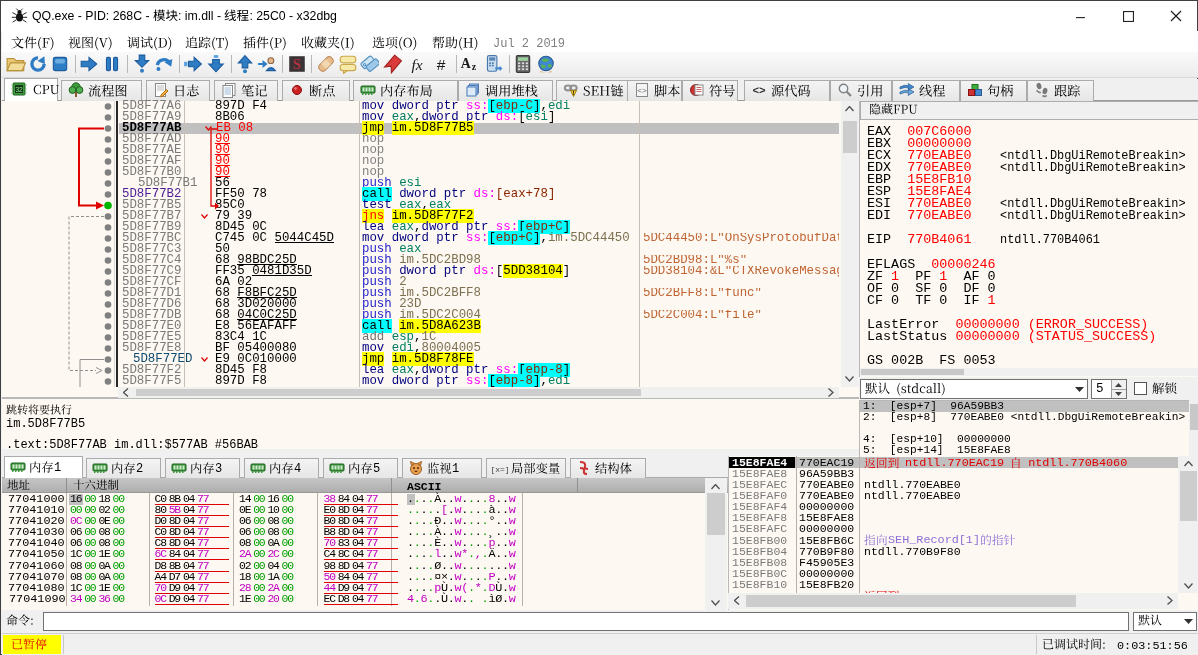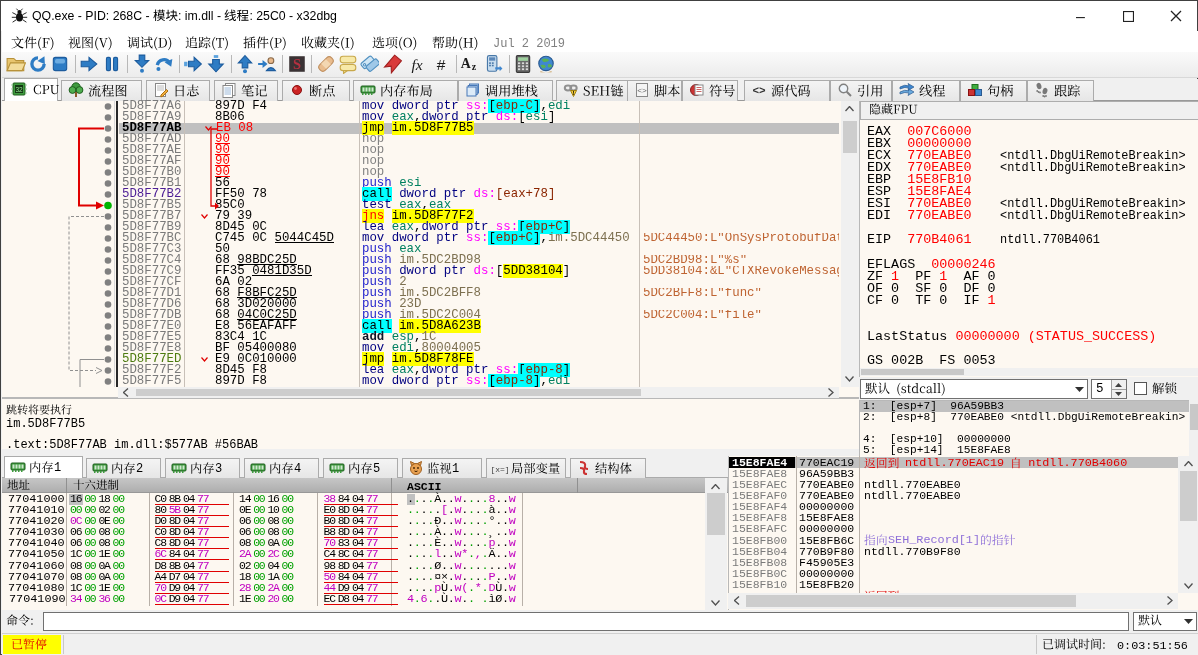--- a/index.html
+++ b/index.html
@@ -516,21 +516,21 @@
     <div style="position:absolute;left:361px;top:133.0px;font:12.4px 'Liberation Mono',monospace;line-height:11px;white-space:pre"><span style="color:#808080;">nop</span></div>
     <div style="position:absolute;left:121px;top:144px;font:12.4px 'Liberation Mono',monospace;line-height:11px;color:#7a7a7a;white-space:pre">5D8F77AE</div>
     <div style="position:absolute;left:214px;top:144.0px;font:12.4px 'Liberation Mono',monospace;line-height:11px;white-space:pre"><span style="color:#ff0000;display:inline-block;height:10px;border-bottom:1px solid #ff0000;">90</span></div>
     <div style="position:absolute;left:361px;top:144.0px;font:12.4px 'Liberation Mono',monospace;line-height:11px;white-space:pre"><span style="color:#808080;">nop</span></div>
     <div style="position:absolute;left:121px;top:155px;font:12.4px 'Liberation Mono',monospace;line-height:11px;color:#7a7a7a;white-space:pre">5D8F77AF</div>
     <div style="position:absolute;left:214px;top:155.0px;font:12.4px 'Liberation Mono',monospace;line-height:11px;white-space:pre"><span style="color:#ff0000;display:inline-block;height:10px;border-bottom:1px solid #ff0000;">90</span></div>
     <div style="position:absolute;left:361px;top:155.0px;font:12.4px 'Liberation Mono',monospace;line-height:11px;white-space:pre"><span style="color:#808080;">nop</span></div>
     <div style="position:absolute;left:121px;top:166px;font:12.4px 'Liberation Mono',monospace;line-height:11px;color:#7a7a7a;white-space:pre">5D8F77B0</div>
     <div style="position:absolute;left:214px;top:166.0px;font:12.4px 'Liberation Mono',monospace;line-height:11px;white-space:pre"><span style="color:#ff0000;display:inline-block;height:10px;border-bottom:1px solid #ff0000;">90</span></div>
     <div style="position:absolute;left:361px;top:166.0px;font:12.4px 'Liberation Mono',monospace;line-height:11px;white-space:pre"><span style="color:#808080;">nop</span></div>
-    <div style="position:absolute;left:121px;top:177px;font:12.4px 'Liberation Mono',monospace;line-height:11px;color:#7a7a7a;white-space:pre">5D8F77B1</div>
+    <div style="position:absolute;left:137px;top:177px;font:12.4px 'Liberation Mono',monospace;line-height:11px;color:#7a7a7a;white-space:pre">5D8F77B1</div>
     <div style="position:absolute;left:214px;top:177.0px;font:12.4px 'Liberation Mono',monospace;line-height:11px;white-space:pre"><span style="color:#000;">56</span></div>
     <div style="position:absolute;left:361px;top:177.0px;font:12.4px 'Liberation Mono',monospace;line-height:11px;white-space:pre"><span style="color:#2222cc;">push </span><span style="color:#008060;">esi</span></div>
     <div style="position:absolute;left:121px;top:188px;font:12.4px 'Liberation Mono',monospace;line-height:11px;color:#4c1d95;white-space:pre">5D8F77B2</div>
     <div style="position:absolute;left:214px;top:188.0px;font:12.4px 'Liberation Mono',monospace;line-height:11px;white-space:pre"><span style="color:#000;">FF50 78</span></div>
     <div style="position:absolute;left:361px;top:188.0px;font:12.4px 'Liberation Mono',monospace;line-height:11px;white-space:pre"><span style="color:#000;background:#00ffff;">call</span><span style="color:;"> </span><span style="color:#000080;">dword ptr </span><span style="color:#ff00ff;">ds:</span><span style="color:#8b2500;">[eax+78]</span></div>
     <div style="position:absolute;left:121px;top:199px;font:12.4px 'Liberation Mono',monospace;line-height:11px;color:#7a7a7a;white-space:pre">5D8F77B5</div>
     <div style="position:absolute;left:214px;top:199.0px;font:12.4px 'Liberation Mono',monospace;line-height:11px;white-space:pre"><span style="color:#000;">85C0</span></div>
     <div style="position:absolute;left:361px;top:199.0px;font:12.4px 'Liberation Mono',monospace;line-height:11px;white-space:pre"><span style="color:#000080;">test </span><span style="color:#008060;">eax</span><span style="color:#000;">,</span><span style="color:#008060;">eax</span></div>
     <div style="position:absolute;left:121px;top:210px;font:12.4px 'Liberation Mono',monospace;line-height:11px;color:#7a7a7a;white-space:pre">5D8F77B7</div>
     <svg width="7" height="5" viewBox="0 0 7 5" style="position:absolute;left:200px;top:213px">
@@ -568,25 +568,25 @@
     <div style="position:absolute;left:361px;top:298.0px;font:12.4px 'Liberation Mono',monospace;line-height:11px;white-space:pre"><span style="color:#2222cc;">push </span><span style="color:#7d7050;">23D</span></div>
     <div style="position:absolute;left:121px;top:309px;font:12.4px 'Liberation Mono',monospace;line-height:11px;color:#7a7a7a;white-space:pre">5D8F77DB</div>
     <div style="position:absolute;left:214px;top:309.0px;font:12.4px 'Liberation Mono',monospace;line-height:11px;white-space:pre"><span style="color:#000;">68 </span><span style="color:#000;display:inline-block;height:10px;border-bottom:1px solid #000;">04C0C25D</span></div>
     <div style="position:absolute;left:361px;top:309.0px;font:12.4px 'Liberation Mono',monospace;line-height:11px;white-space:pre"><span style="color:#2222cc;">push </span><span style="color:#7d7050;">im.5DC2C004</span></div>
     <div style="position:absolute;left:642px;top:309px;width:196px;overflow:hidden;font:12.4px 'Liberation Mono',monospace;line-height:11px;white-space:pre;color:#bf6432">5DC2C004:L"file"</div>
     <div style="position:absolute;left:121px;top:320px;font:12.4px 'Liberation Mono',monospace;line-height:11px;color:#7a7a7a;white-space:pre">5D8F77E0</div>
     <div style="position:absolute;left:214px;top:320.0px;font:12.4px 'Liberation Mono',monospace;line-height:11px;white-space:pre"><span style="color:#000;">E8 56EAFAFF</span></div>
     <div style="position:absolute;left:361px;top:320.0px;font:12.4px 'Liberation Mono',monospace;line-height:11px;white-space:pre"><span style="color:#000;background:#00ffff;">call</span><span style="color:;"> </span><span style="color:#000;background:#ffff00;">im.5D8A623B</span></div>
     <div style="position:absolute;left:121px;top:331px;font:12.4px 'Liberation Mono',monospace;line-height:11px;color:#7a7a7a;white-space:pre">5D8F77E5</div>
     <div style="position:absolute;left:214px;top:331.0px;font:12.4px 'Liberation Mono',monospace;line-height:11px;white-space:pre"><span style="color:#000;">83C4 1C</span></div>
-    <div style="position:absolute;left:361px;top:331.0px;font:12.4px 'Liberation Mono',monospace;line-height:11px;white-space:pre"><span style="color:#0f172a;font-weight:bold;">add </span><span style="color:#008060;">esp</span><span style="color:#000;">,</span><span style="color:#7d7050;">1C</span></div>
+    <div style="position:absolute;left:361px;top:331.0px;font:12.4px 'Liberation Mono',monospace;line-height:11px;white-space:pre"><span style="color:#737373;">add </span><span style="color:#008060;">esp</span><span style="color:#000;">,</span><span style="color:#7d7050;">1C</span></div>
     <div style="position:absolute;left:121px;top:342px;font:12.4px 'Liberation Mono',monospace;line-height:11px;color:#7a7a7a;white-space:pre">5D8F77E8</div>
     <div style="position:absolute;left:214px;top:342.0px;font:12.4px 'Liberation Mono',monospace;line-height:11px;white-space:pre"><span style="color:#000;">BF 05400080</span></div>
     <div style="position:absolute;left:361px;top:342.0px;font:12.4px 'Liberation Mono',monospace;line-height:11px;white-space:pre"><span style="color:#000080;">mov </span><span style="color:#008060;">edi</span><span style="color:#000;">,</span><span style="color:#7d7050;">80004005</span></div>
-    <div style="position:absolute;left:121px;top:353px;font:12.4px 'Liberation Mono',monospace;line-height:11px;color:#4d7c0f;white-space:pre">5D8F77ED</div>
+    <div style="position:absolute;left:132px;top:353px;font:12.4px 'Liberation Mono',monospace;line-height:11px;color:#0c4a6e;white-space:pre">5D8F77ED</div>
     <svg width="7" height="5" viewBox="0 0 7 5" style="position:absolute;left:200px;top:356px">
       <path d="M0.5 0.5 L3.5 4 L6.5 0.5" fill="none" stroke="#e00000" stroke-width="1.2"></path>
     </svg>
     <div style="position:absolute;left:214px;top:353.0px;font:12.4px 'Liberation Mono',monospace;line-height:11px;white-space:pre"><span style="color:#000;">E9 0C010000</span></div>
     <div style="position:absolute;left:361px;top:353.0px;font:12.4px 'Liberation Mono',monospace;line-height:11px;white-space:pre"><span style="color:#000;background:#ffff00;">jmp</span><span style="color:;"> </span><span style="color:#000;background:#ffff00;">im.5D8F78FE</span></div>
     <div style="position:absolute;left:121px;top:364px;font:12.4px 'Liberation Mono',monospace;line-height:11px;color:#7a7a7a;white-space:pre">5D8F77F2</div>
     <div style="position:absolute;left:214px;top:364.0px;font:12.4px 'Liberation Mono',monospace;line-height:11px;white-space:pre"><span style="color:#000;">8D45 F8</span></div>
     <div style="position:absolute;left:361px;top:364.0px;font:12.4px 'Liberation Mono',monospace;line-height:11px;white-space:pre"><span style="color:#000080;">lea </span><span style="color:#008060;">eax</span><span style="color:#000;">,</span><span style="color:#000080;">dword ptr </span><span style="color:#ff00ff;">ss:</span><span style="color:#000;background:#00ffff;">[</span><span style="color:#8b2500;background:#00ffff;">ebp-8</span><span style="color:#000;background:#00ffff;">]</span></div>
     <div style="position:absolute;left:121px;top:375px;font:12.4px 'Liberation Mono',monospace;line-height:11px;color:#7a7a7a;white-space:pre">5D8F77F5</div>
     <div style="position:absolute;left:214px;top:375.0px;font:12.4px 'Liberation Mono',monospace;line-height:11px;white-space:pre"><span style="color:#000;">897D F8</span></div>
@@ -641,20 +641,21 @@
     <div style="position:absolute;left:866px;top:161px;font:13.4px 'Liberation Mono',monospace;line-height:12px;white-space:pre"><span style="color:#000">EDX  </span><span style="color:#f00">770EABE0</span></div>
     <div style="position:absolute;left:866px;top:173px;font:13.4px 'Liberation Mono',monospace;line-height:12px;white-space:pre"><span style="color:#000">EBP  </span><span style="color:#f00">15E8FB10</span></div>
     <div style="position:absolute;left:866px;top:185px;font:13.4px 'Liberation Mono',monospace;line-height:12px;white-space:pre"><span style="color:#000">ESP  </span><span style="color:#f00">15E8FAE4</span></div>
     <div style="position:absolute;left:866px;top:197px;font:13.4px 'Liberation Mono',monospace;line-height:12px;white-space:pre"><span style="color:#000">ESI  </span><span style="color:#f00">770EABE0</span></div>
     <div style="position:absolute;left:866px;top:209px;font:13.4px 'Liberation Mono',monospace;line-height:12px;white-space:pre"><span style="color:#000">EDI  </span><span style="color:#f00">770EABE0</span></div>
     <div style="position:absolute;left:866px;top:233px;font:13.4px 'Liberation Mono',monospace;line-height:12px;white-space:pre"><span style="color:#000">EIP  </span><span style="color:#f00">770B4061</span></div>
     <div style="position:absolute;left:866px;top:258px;font:13.4px 'Liberation Mono',monospace;line-height:12px;white-space:pre"><span style="color:#000">EFLAGS  </span><span style="color:#f00">00000246</span></div>
     <div style="position:absolute;left:866px;top:270px;font:13.4px 'Liberation Mono',monospace;line-height:12px;white-space:pre"><span style="color:#000">ZF </span><span style="color:#f00">1</span><span style="color:#000">  PF </span><span style="color:#f00">1</span><span style="color:#000">  AF 0</span></div>
     <div style="position:absolute;left:866px;top:282px;font:13.4px 'Liberation Mono',monospace;line-height:12px;white-space:pre"><span style="color:#000">OF 0  SF 0  DF 0</span></div>
     <div style="position:absolute;left:866px;top:294px;font:13.4px 'Liberation Mono',monospace;line-height:12px;white-space:pre"><span style="color:#000">CF 0  TF 0  IF </span><span style="color:#f00">1</span></div>
+    <div style="position:absolute;left:866px;top:318px;font:13.4px 'Liberation Mono',monospace;line-height:12px;white-space:pre"><span style="color:#000">LastError  </span><span style="color:#f00">00000000 (ERROR_SUCCESS)</span></div>
     <div style="position:absolute;left:866px;top:330px;font:13.4px 'Liberation Mono',monospace;line-height:12px;white-space:pre"><span style="color:#000">LastStatus </span><span style="color:#f00">00000000 (STATUS_SUCCESS)</span></div>
     <div style="position:absolute;left:866px;top:354px;font:13.4px 'Liberation Mono',monospace;line-height:12px;white-space:pre"><span style="color:#000">GS 002B  FS 0053</span></div>
     <div style="position:absolute;left:999px;top:149px;font:11.9px 'Liberation Mono',monospace;line-height:12px;color:#000;white-space:pre">&lt;ntdll.DbgUiRemoteBreakin&gt;</div>
     <div style="position:absolute;left:999px;top:161px;font:11.9px 'Liberation Mono',monospace;line-height:12px;color:#000;white-space:pre">&lt;ntdll.DbgUiRemoteBreakin&gt;</div>
     <div style="position:absolute;left:999px;top:197px;font:11.9px 'Liberation Mono',monospace;line-height:12px;color:#000;white-space:pre">&lt;ntdll.DbgUiRemoteBreakin&gt;</div>
     <div style="position:absolute;left:999px;top:209px;font:11.9px 'Liberation Mono',monospace;line-height:12px;color:#000;white-space:pre">&lt;ntdll.DbgUiRemoteBreakin&gt;</div>
     <div style="position:absolute;left:999px;top:233px;font:11.9px 'Liberation Mono',monospace;line-height:12px;color:#000;white-space:pre">ntdll.770B4061</div>
     <div style="position:absolute;left:859px;top:367px;width:339px;height:8px;background:#f0f0f0"></div>
     <div style="position:absolute;left:860px;top:368px;width:103px;height:6px;background:#c8c8c8"></div>
     <div style="position:absolute;left:858px;top:376px;width:340px;height:23px;background:#f0f0f0"></div>

